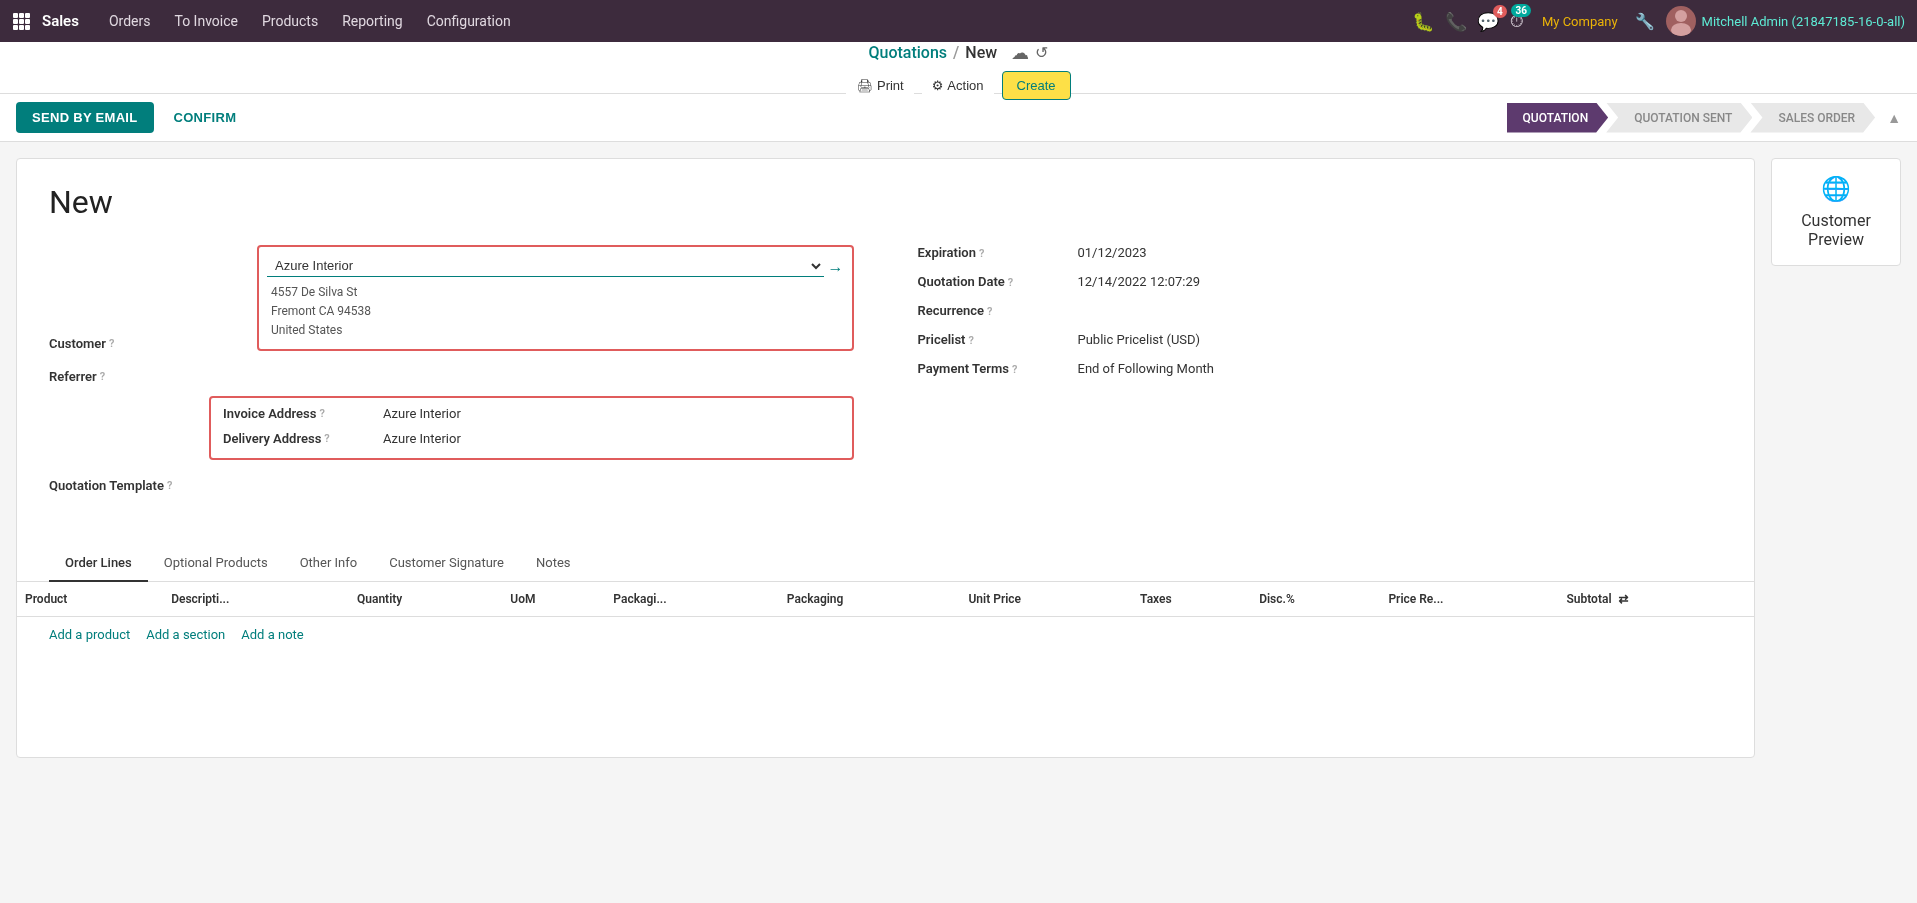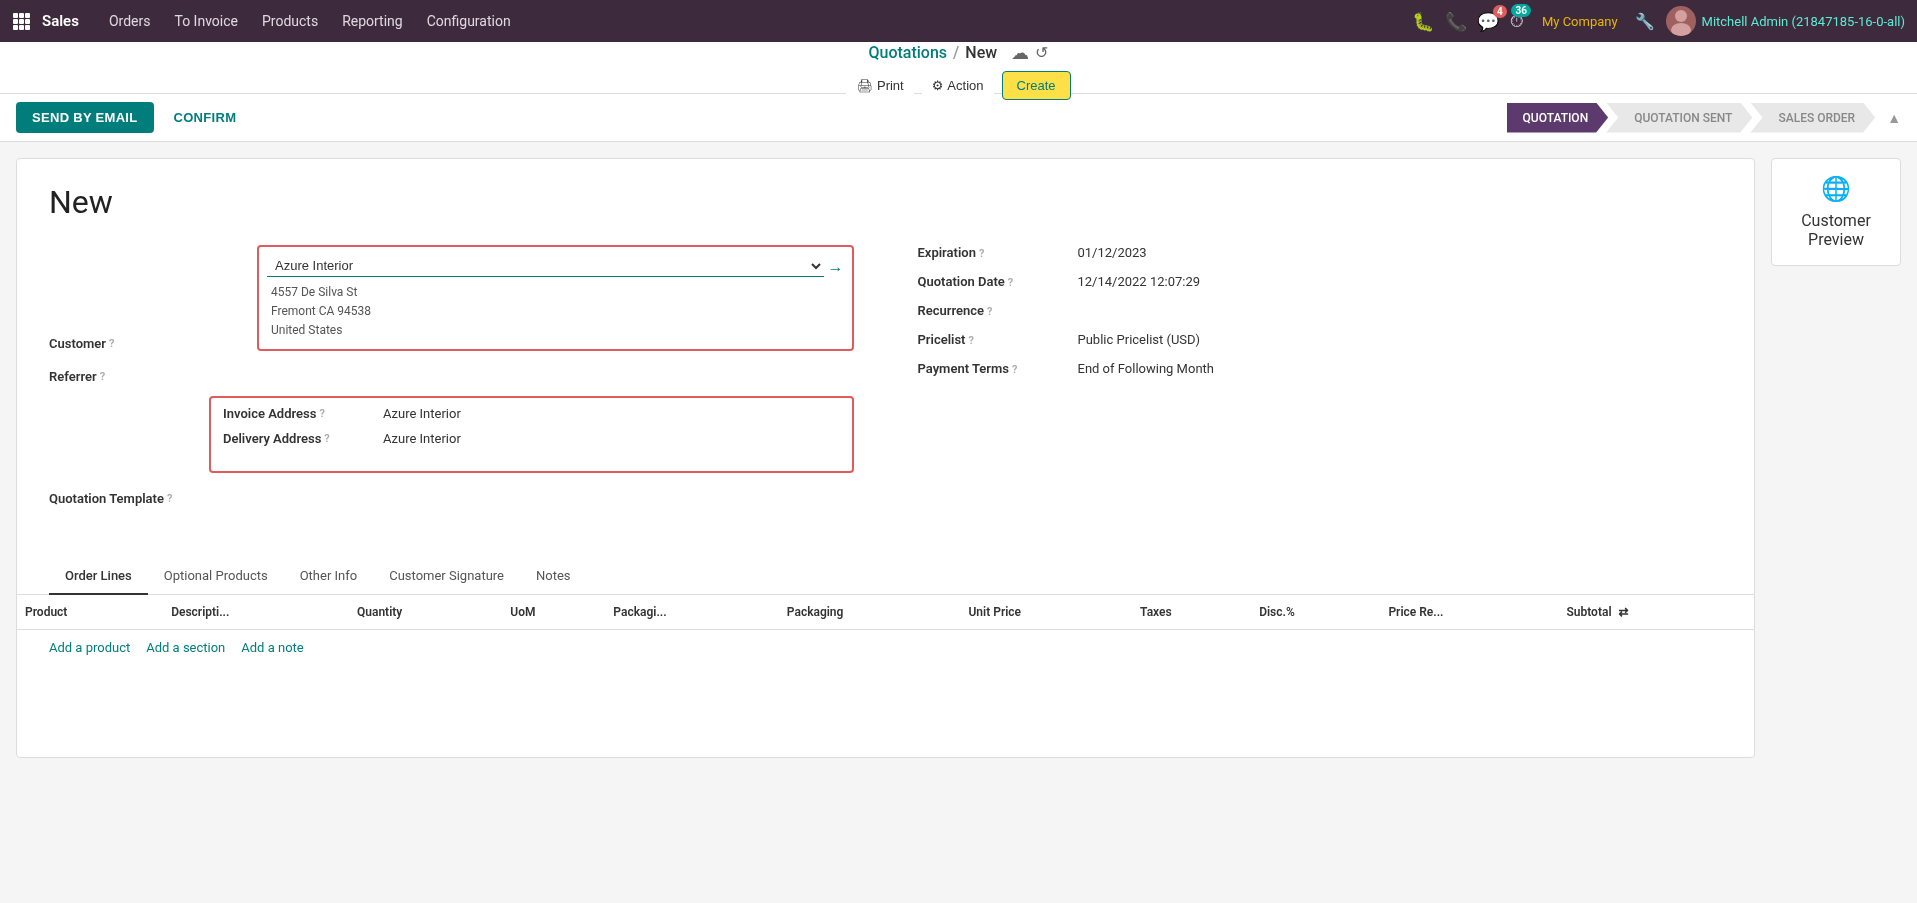--- a/index.html
+++ b/index.html
@@ -151,21 +151,21 @@
     .customer-addr { font-size: 12px; color: #555; margin-top: 6px; padding-left: 4px; line-height: 1.6; }
 
     
     .addr-box {
       border: 2px solid #e05c5c;
       border-radius: 4px;
       padding: 8px 12px;
       flex: 1;
     }
     .addr-row { display: flex; margin-bottom: 10px; }
-    .addr-row:last-child { margin-bottom: 17px; }
+    .addr-row:last-child { margin-bottom: 4px; }
     .addr-label { width: 160px; font-weight: 600; font-size: 13px; color: #333; display: flex; align-items: center; gap: 3px; flex-shrink: 0; }
     .addr-value { font-size: 13px; color: #333; }
 
     .right-field-row { display: flex; align-items: center; margin-bottom: 14px; }
     .right-label { width: 160px; font-weight: 600; font-size: 13px; color: #333; display: flex; align-items: center; gap: 3px; flex-shrink: 0; }
     .right-value { font-size: 13px; color: #333; }
 
     
     .tabs { display: flex; border-bottom: 1px solid #ddd; margin: 16px 0 0 0; padding: 0 32px; }
     .tab {

